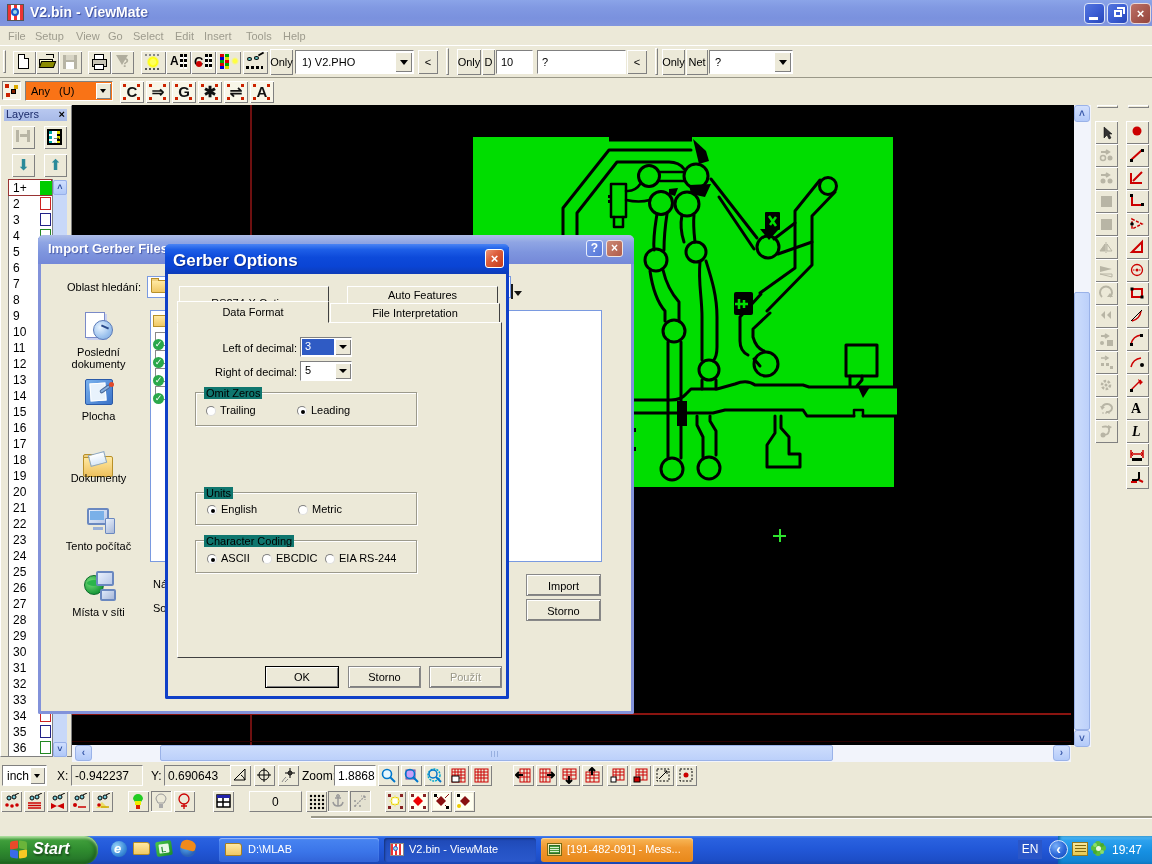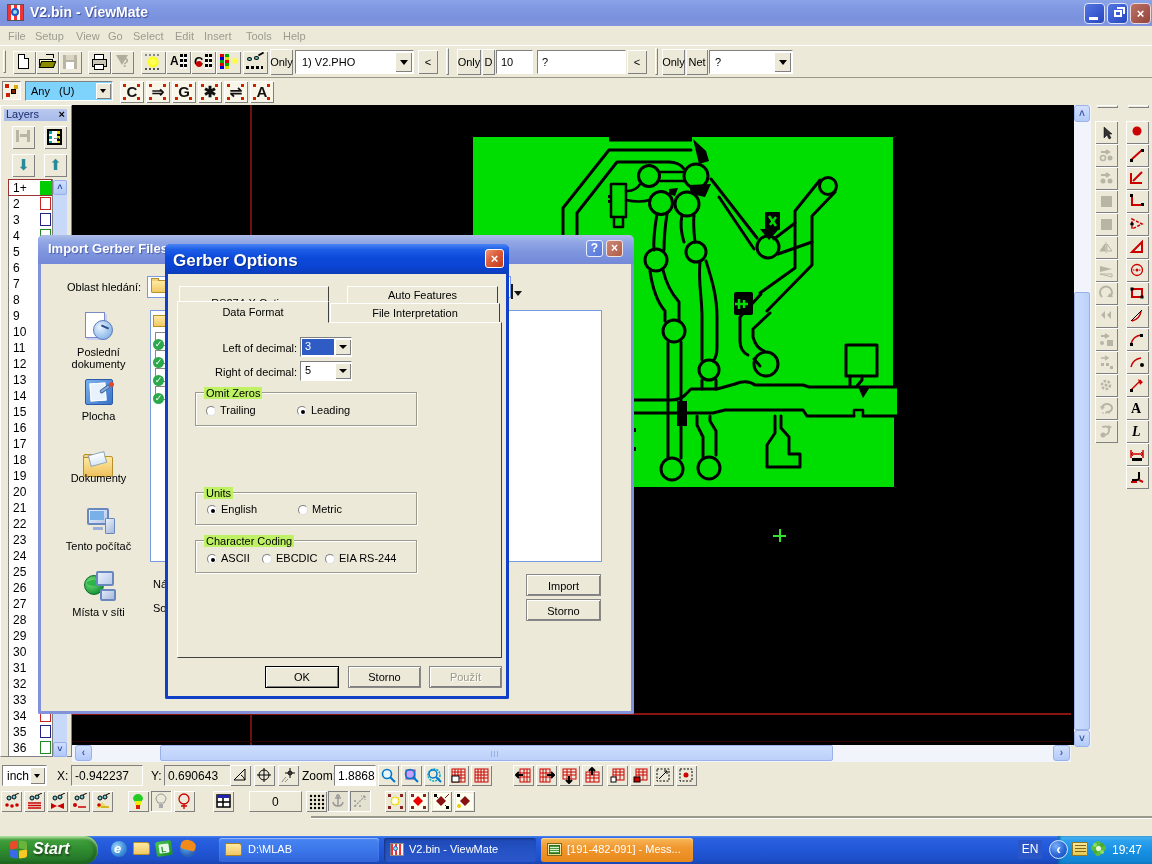--- a/index.html
+++ b/index.html
@@ -2,21 +2,21 @@
 <html><head><meta charset="utf-8"><style>
 *{margin:0;padding:0;box-sizing:border-box;}
 body{width:1152px;height:864px;overflow:hidden;font-family:"Liberation Sans",sans-serif;font-size:11px;background:#ece9d8;position:relative;}
 .abs{position:absolute;}
 .btn3d{background:#ece9d8;box-shadow:inset 1px 1px 0 #fff, inset -1px -1px 0 #808080;}
 .ridge{box-shadow:inset 0 1px 0 #fff, inset 0 -1px 0 #9a9888;}
 .tb2{top:3px;width:24px;height:22px;text-align:center;line-height:22px;font-weight:bold;font-size:15px;color:#111;background:#f8f6e8;box-shadow:inset 1px 1px 0 #fff, inset -1px -1px 0 #808080;}
 .tb2::before{content:"";position:absolute;left:3px;top:3px;width:3px;height:3px;background:#cc2200;box-shadow:14px 0 #cc2200,0 13px #cc2200,14px 13px #cc2200;}
 .rowbtn{position:absolute;top:2px;width:21px;height:21px;background:#ece9d8;box-shadow:inset 1px 1px 0 #fff, inset -1px -1px 0 #808080;}
 .grp{border:1px solid #9c9a8c;box-shadow:inset 1px 1px 0 #fff, 1px 1px 0 #fff;}
-.grplbl{position:absolute;left:8px;top:-6px;background:#bef264;padding:0 2px;}
+.grplbl{position:absolute;left:8px;top:-6px;background:#0f766e;padding:0 2px;}
 .radio{position:absolute;width:10px;height:10px;border-radius:50%;background:#fff;border:1px solid;border-color:#808080 #dfdfdf #dfdfdf #808080;}
 .rsel::after{content:"";position:absolute;left:3px;top:3px;width:4px;height:4px;border-radius:50%;background:#000;}
 </style></head>
 <body>
 
 <div class="abs" id="titlebar" style="left:0;top:0;width:1152px;height:26px;background:linear-gradient(180deg,#8ba4e8 0%,#8199e2 30%,#7a91de 70%,#8296de 100%);">
   <div class="abs" style="left:7px;top:4px;width:17px;height:17px;background:
     repeating-linear-gradient(90deg,#e33 0 3px,#fff 3px 6px);border:1px solid #555;"></div>
   <div class="abs" style="left:11px;top:8px;width:8px;height:8px;border:2px solid #1a5acc;border-radius:50%;background:#9adbe8;"></div>
   <div class="abs" style="left:30px;top:4px;color:#fff;font-weight:bold;font-size:14px;text-shadow:1px 1px 1px #3a4c9a;">V2.bin - ViewMate</div>
@@ -135,21 +135,21 @@
   </div>
 </div>
 
 <div class="abs" id="toolbar2" style="left:0;top:78px;width:1152px;height:27px;background:#ece9d8;">
   <div class="abs" style="left:2px;top:3px;width:19px;height:19px;border:1px solid;border-color:#808080 #fff #fff #808080;background:#f6f3e4;">
     <div class="abs" style="left:2px;top:2px;width:4px;height:4px;background:#cc2200;"></div>
     <div class="abs" style="left:11px;top:3px;width:4px;height:4px;background:#ddaa00;"></div>
     <div class="abs" style="left:3px;top:11px;width:4px;height:4px;background:#cc2200;"></div>
     <div class="abs" style="left:8px;top:7px;width:5px;height:5px;background:#882200;border:1px solid #000;"></div>
   </div>
-  <div class="abs" style="left:25px;top:3px;width:88px;height:20px;background:#7dd3fc;border:1px solid;border-color:#808080 #fff #fff #808080;">
+  <div class="abs" style="left:25px;top:3px;width:88px;height:20px;background:#f97316;border:1px solid;border-color:#808080 #fff #fff #808080;">
     <span class="abs" style="left:5px;top:3px;color:#000;">Any&nbsp;&nbsp;&nbsp;(U)</span>
     <div class="abs btn3d" style="right:1px;top:1px;width:15px;height:16px;">
         <div class="abs" style="left:4px;top:6px;width:0;height:0;border:3px solid transparent;border-top:4px solid #000;"></div>
       </div>
   </div>
   <div class="abs btn3d tb2" style="left:120px;">C</div>
   <div class="abs btn3d tb2" style="left:146px;">⇒</div>
   <div class="abs btn3d tb2" style="left:172px;">G</div>
   <div class="abs btn3d tb2" style="left:198px;">✱</div>
   <div class="abs btn3d tb2" style="left:224px;">⇌</div>

